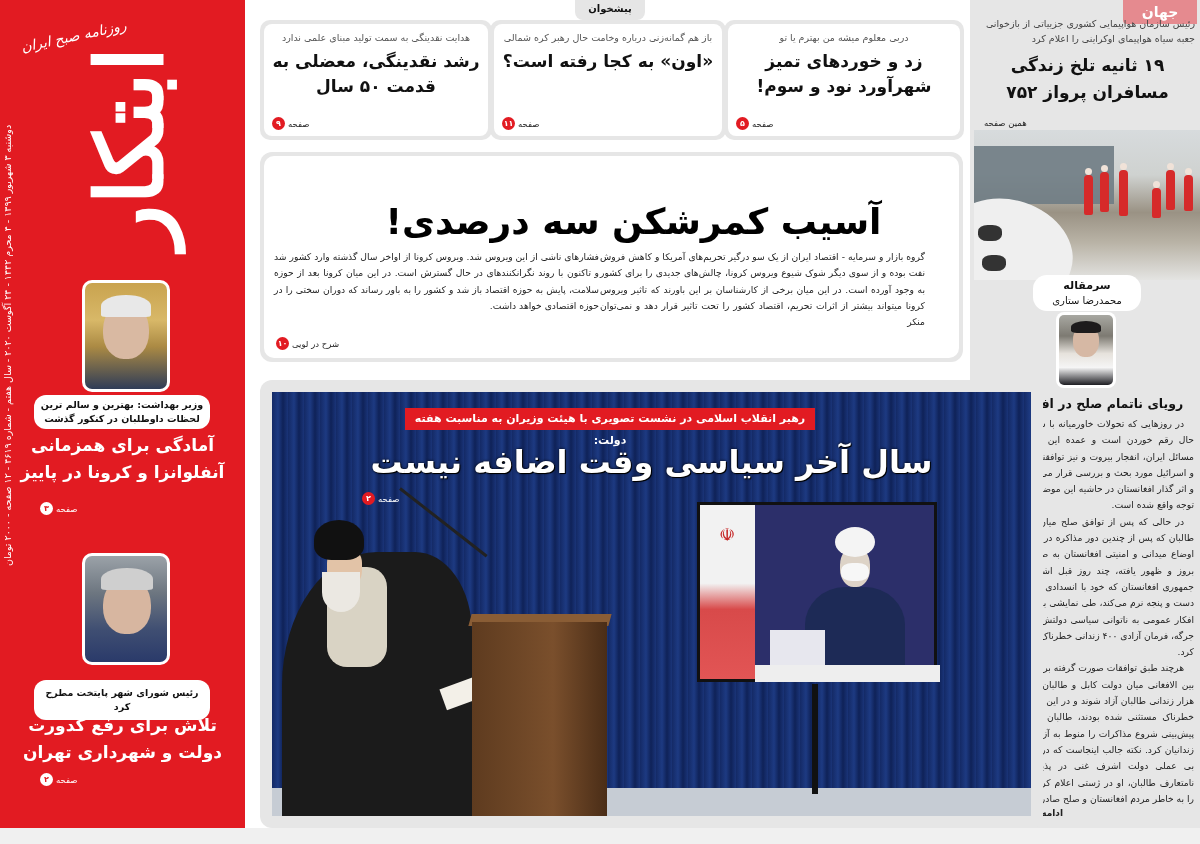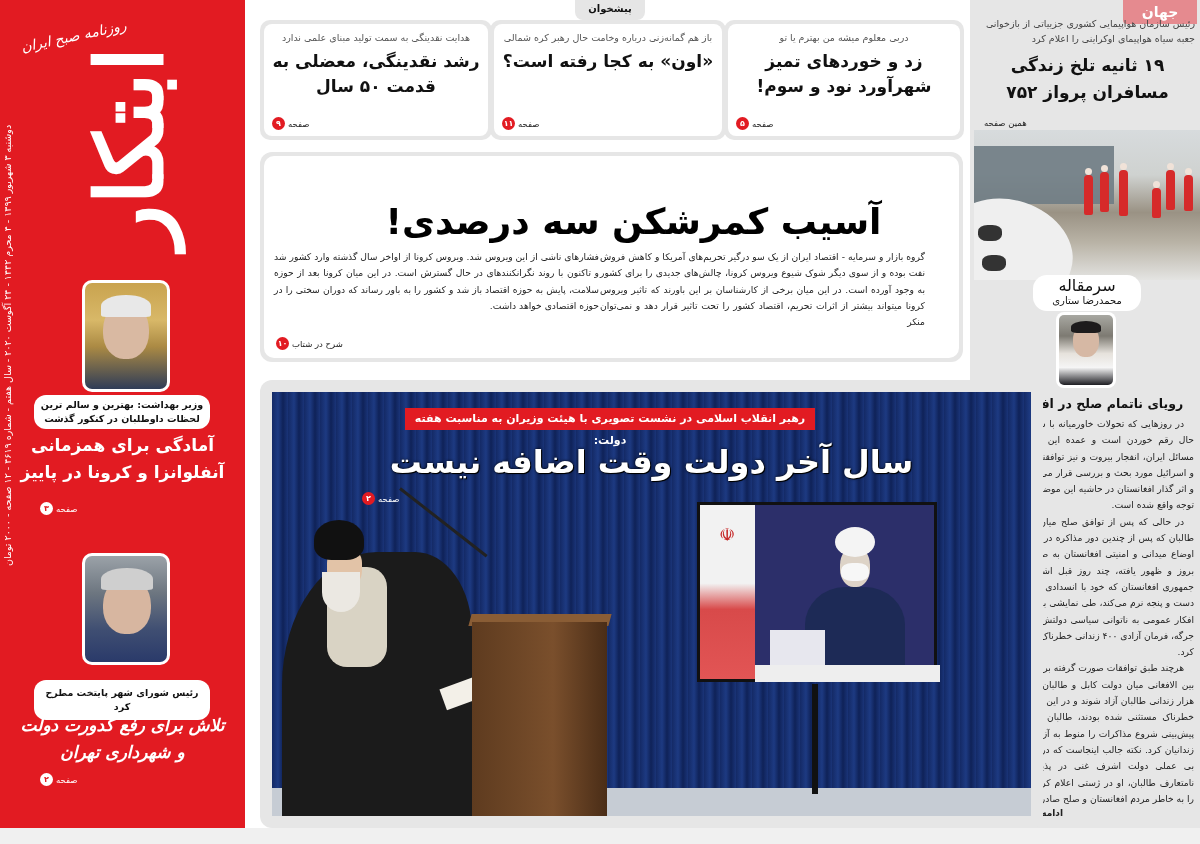--- a/index.html
+++ b/index.html
@@ -82,21 +82,21 @@
   .crash-wall { position: absolute; left: 0; top: 16px; width: 140px; height: 58px; background: #6f7c84; opacity: 0.9; }
   .crash-fuselage { position: absolute; left: -30px; top: 70px; width: 130px; height: 100px; background: #efefef; border-radius: 50% 50% 0 0; transform: rotate(18deg); }
   .crash-window { position: absolute; width: 24px; height: 16px; background: #333; border-radius: 40%; }
   .rescuer { position: absolute; width: 9px; height: 40px; background: #d62a2a; border-radius: 4px 4px 2px 2px; }
   .rescuer::before { content: ""; position: absolute; left: 1px; top: -7px; width: 7px; height: 7px; background: #f0e2d8; border-radius: 50%; }
 
   .editorial-head {
     position: absolute; left: 1033px; top: 275px; width: 108px; height: 36px; background: #fff;
     border-radius: 14px; text-align: center; font-size: 10px; line-height: 15px; padding-top: 3px; color: #111;
   }
-  .editorial-head .ed-label { font-weight: normal; font-size: 16px; }
+  .editorial-head .ed-label { font-weight: bold; font-size: 11px; }
   .editorial-photo {
     position: absolute; left: 1056px; top: 312px; width: 60px; height: 76px; background: #fff; border-radius: 8px; padding: 3px;
   }
   .editorial-photo .img { width: 100%; height: 100%; border-radius: 5px; background: linear-gradient(180deg,#a8a8a2 0%,#7d7a72 30%,#e6e2dc 55%,#f5f5f5 75%,#1d1d22 100%); position: relative; overflow: hidden; }
   .ed-title { position: absolute; left: 980px; top: 396px; width: 215px; font-size: 12.5px; font-weight: bold; color: #111; text-align: center; }
   .ed-body {
     position: absolute; left: 980px; top: 416px; width: 214px; font-size: 9.2px; line-height: 16.3px; color: #222;
     text-align: justify; text-align-last: right;
   }
   .ed-body p { text-indent: 10px; }
@@ -180,21 +180,21 @@
     <span class="page-dot">۳</span>
   </div>
 
   <div class="portrait-card" style="top:553px;">
     <div class="portrait-img p2">
       <div class="face" style="left:18px;top:20px;width:48px;height:58px;background:#d7b6a0;"></div>
       <div class="face" style="left:16px;top:12px;width:52px;height:22px;background:#cfcfcf;border-radius:50% 50% 10% 10%;"></div>
     </div>
   </div>
   <div class="caption-pill" style="top:680px;padding:6px;">رئیس شورای شهر پایتخت مطرح کرد</div>
-  <a class="red-headline" style="top:712px;font-style:italic;">تلاش برای رفع کدورت دولت و شهرداری تهران</a>
+  <a class="red-headline" style="top:712px;">تلاش برای رفع کدورت دولت و شهرداری تهران</a>
   <div class="page-ref" style="left:40px;top:773px;">
     <span>صفحه</span>
     <span class="page-dot">۲</span>
   </div>
 </div>
 
 <div class="pishkhan-tab">پیشخوان</div>
 
 <div class="top-box" style="left:724px;width:240px;">
   <div class="top-box-inner">
@@ -267,30 +267,30 @@
   <span>ادامه در صفحه</span>
   <span class="page-dot red">۲</span>
 </div>
 
 <div class="lead-box">
   <div class="lead-inner">
     <div class="lead-title">آسیب کمرشکن سه درصدی!</div>
     <div class="lead-col right">گروه بازار و سرمایه - اقتصاد ایران از یک سو درگیر تحریم‌های آمریکا و کاهش فروش نفت بوده و از سوی دیگر شوک شیوع ویروس کرونا، چالش‌های جدیدی را برای کشور به وجود آورده است. در این میان برخی از کارشناسان بر این باورند که تاثیر ویروس کرونا میتواند بیشتر از اثرات تحریم، اقتصاد کشور را تحت تاثیر قرار دهد و نمی‌توان منکر</div>
     <div class="lead-col left">فشارهای ناشی از این ویروس شد. ویروس کرونا از اواخر سال گذشته وارد کشور شد و تاکنون با روند نگرانکنندهای در حال گسترش است. در این میان کرونا بعد از حوزه سلامت، پایش به حوزه اقتصاد باز شد و کشور را به باور رساند که دوران سختی را در حوزه اقتصادی خواهد داشت.</div>
     <div class="lead-ref">
-      <span>شرح در شتاب</span>
+      <span>شرح در لویی</span>
       <span class="page-dot red">۱۰</span>
     </div>
   </div>
 </div>
 
 <div class="main-box">
   <div class="main-photo">
     <div class="main-kicker">رهبر انقلاب اسلامی در نشست تصویری با هیئت وزیران به مناسبت هفته دولت:</div>
-    <div class="main-title">سال آخر دولت وقت اضافه نیست</div>
+    <div class="main-title">سال آخر سیاسی وقت اضافه نیست</div>
     <div class="main-ref">
       <span>صفحه</span>
       <span class="page-dot red">۲</span>
     </div>
 
     <div class="floor"></div>
     <div class="robe"></div>
     <div class="robe-inner"></div>
     <div class="face-l"></div>
     <div class="beard"></div>

